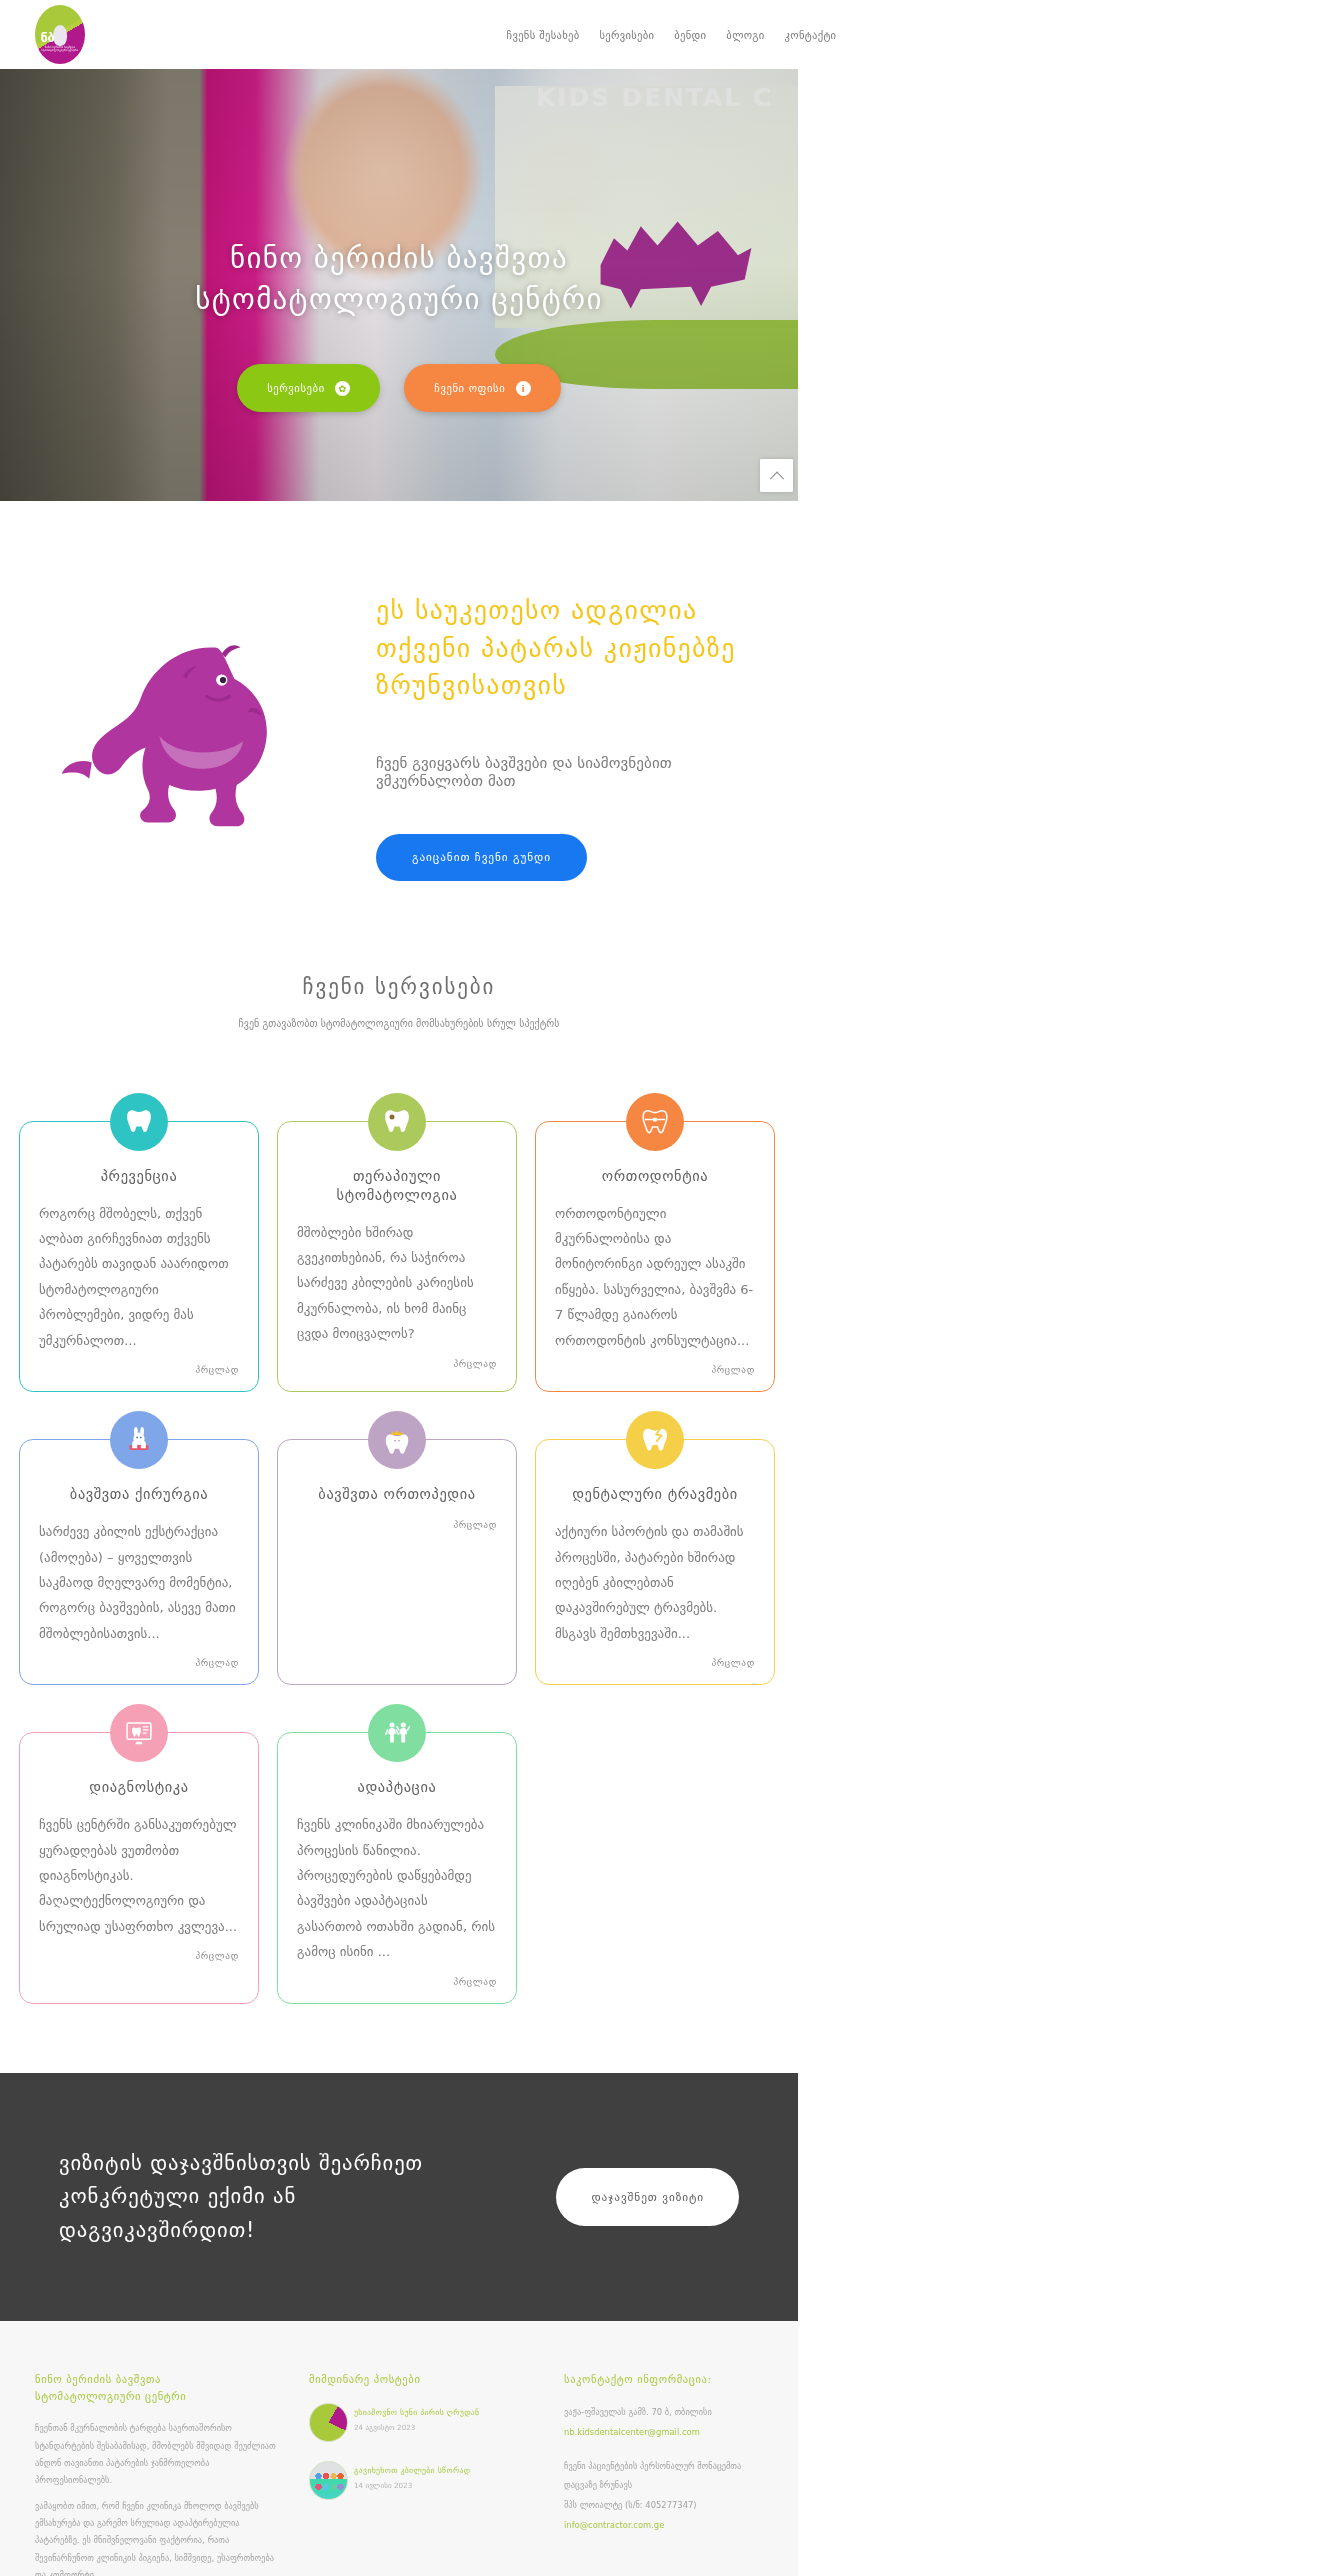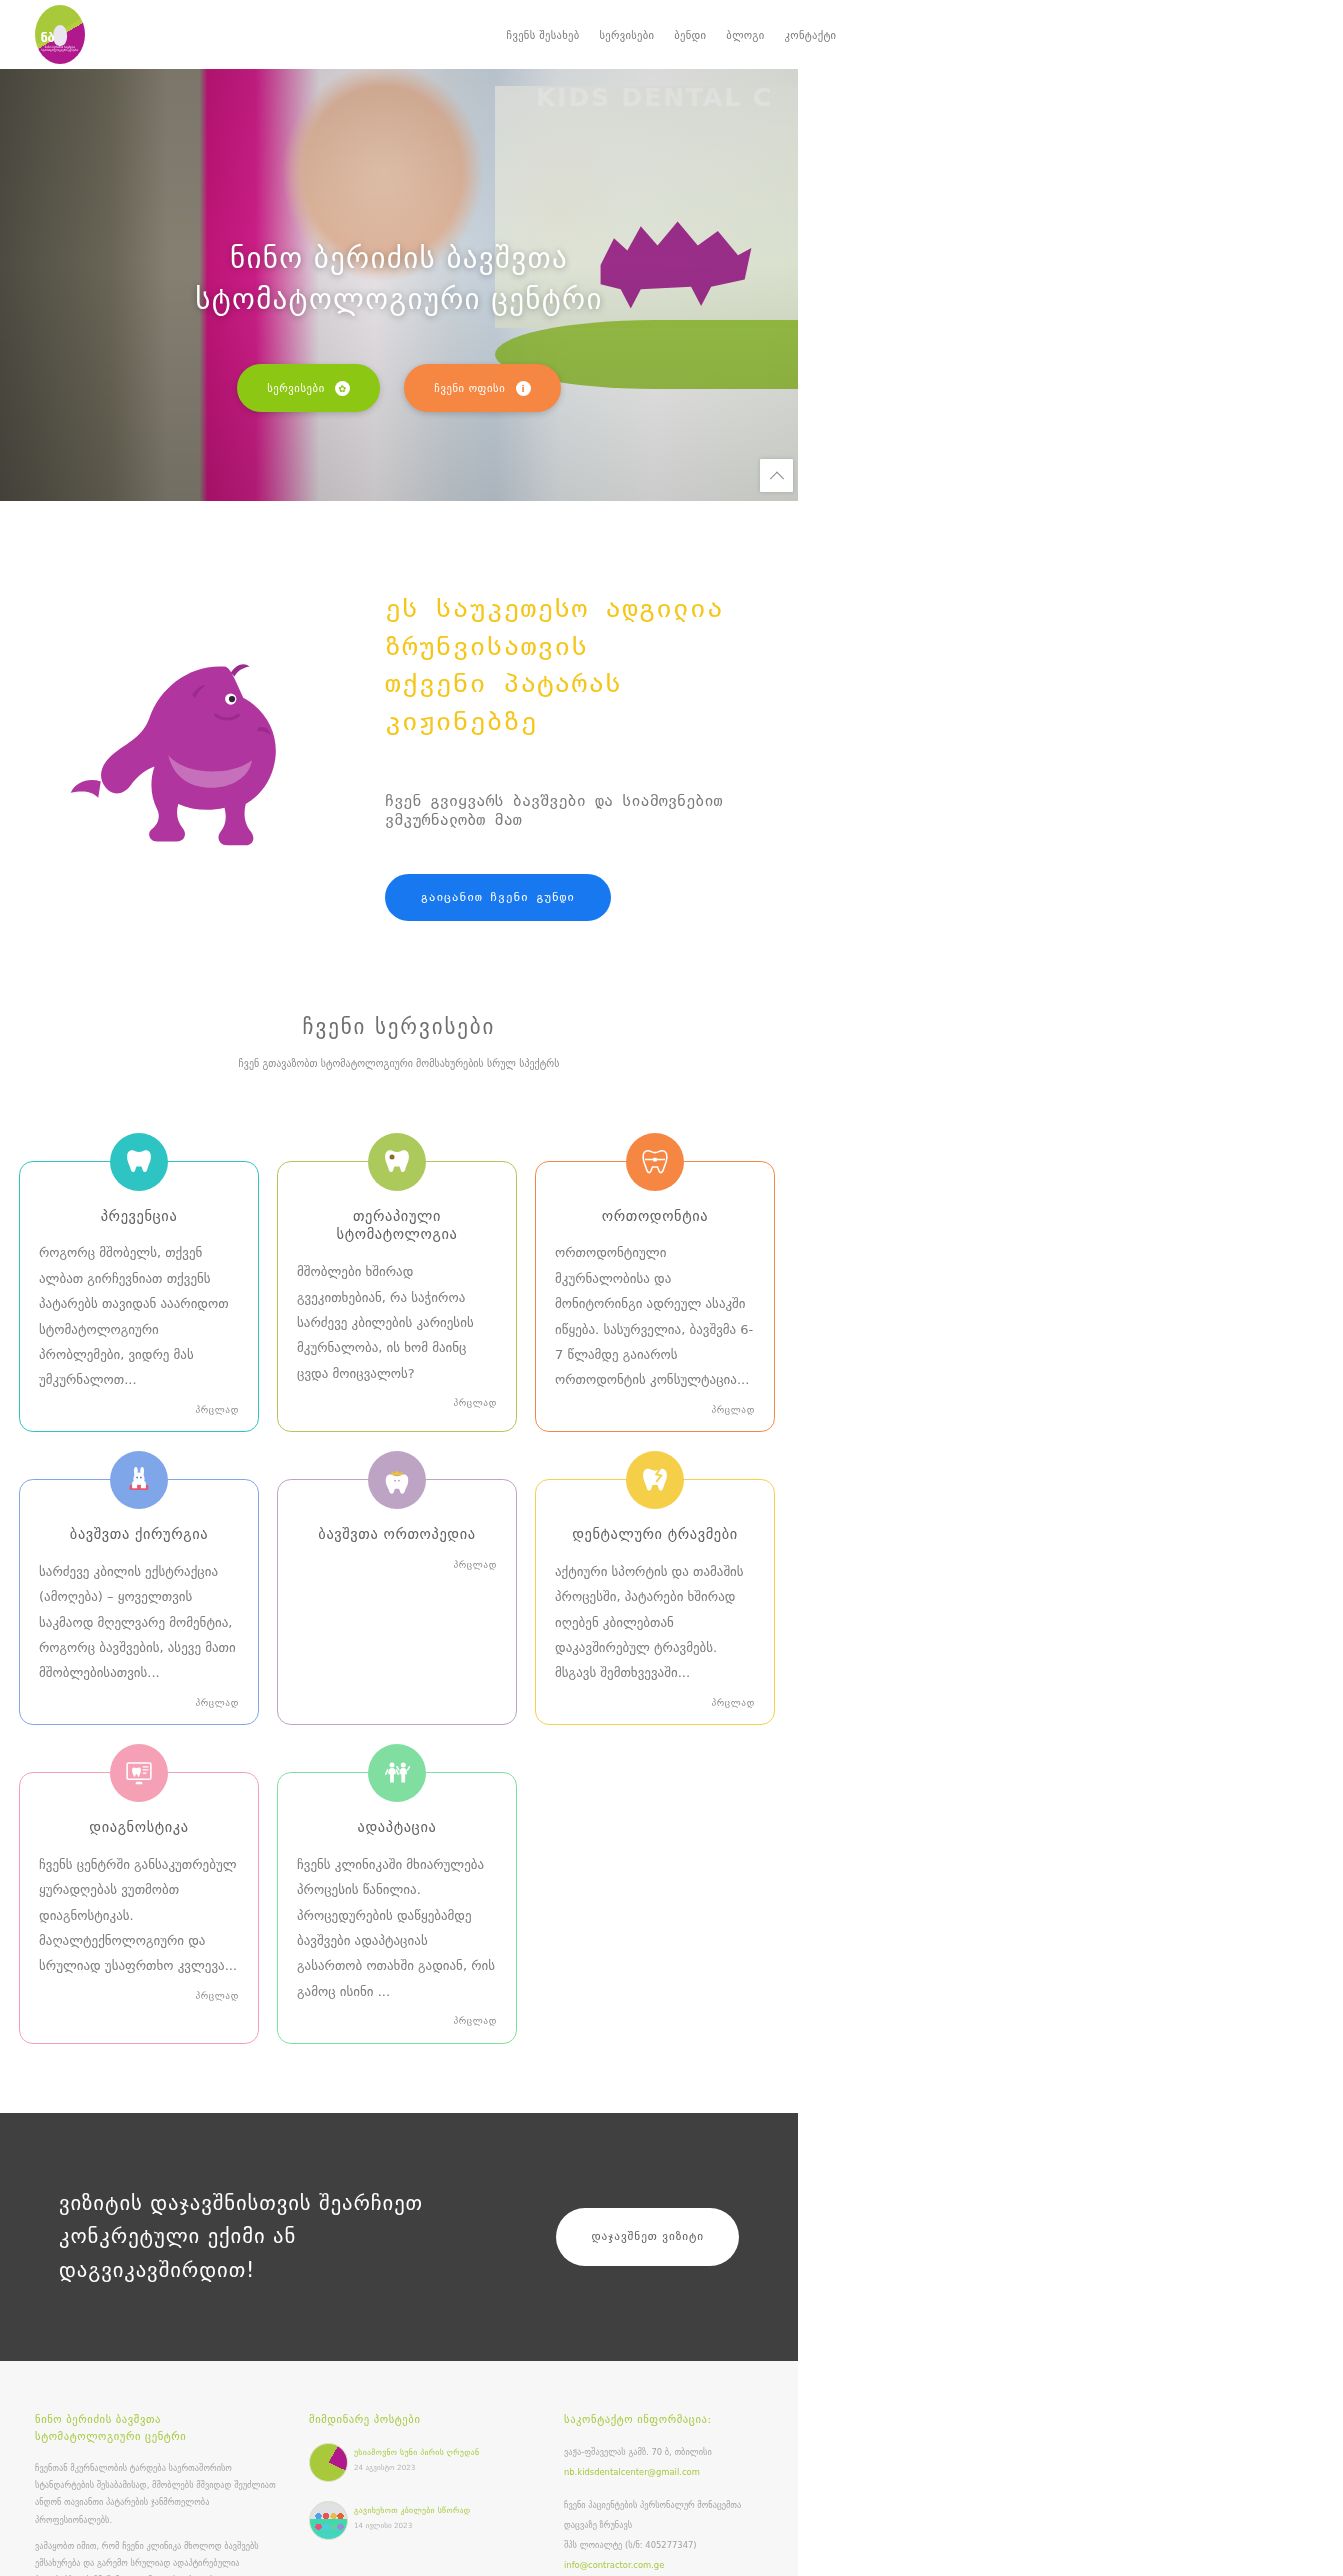--- a/index.html
+++ b/index.html
@@ -53,21 +53,21 @@
     font-size:9.4px;font-weight:bold;flex:none;}
   .hero-btn.green .gl{color:#8cc714;}
   .hero-btn.orange .gl{color:#f58742;}
 
   .scroll-top{position:absolute;right:5px;bottom:8.8px;width:33px;height:33px;background:#ffffff;
     display:flex;align-items:center;justify-content:center;box-shadow:0 0 4.4px rgba(0,0,0,.16);cursor:pointer;
     border-radius:1.3px;}
   .scroll-top span{display:block;width:10px;height:10px;border-left:1.9px solid #8a8a8a;border-top:1.9px solid #8a8a8a;transform:rotate(45deg) translate(1.9px,1.9px);}
 
   
-  .intro{display:flex;padding:72px 0 94px 9px;width:798px;font-family:Liberation Mono, monospace;}
+  .intro{display:flex;padding:72px 0 94px 0;width:798px;}
   .dino-wrap{width:376px;display:flex;align-items:center;justify-content:center;padding-left:19px;}
   .intro-text{flex:1;padding-right:50px;padding-top:19px;}
   .intro-title{font-size:26px;line-height:1.45;color:#f5c518;letter-spacing:1.3px;}
   .intro-sub{margin-top:49px;font-size:15px;color:#7b7b7b;letter-spacing:0.1px;}
   .intro-btn{margin-top:44px;background:#1878f0;color:#fff;border:none;cursor:pointer;border-radius:24px;
     padding:17px 36px;font-size:11.3px;letter-spacing:0.9px;font-family:inherit;}
 
   
   .services{padding:0 0 69px 0;width:798px;}
   .sv-title{text-align:center;font-size:21px;color:#6e6e6e;letter-spacing:1.9px;}
@@ -174,22 +174,22 @@
         <circle cx="270" cy="104" r="5" fill="#3a2040"></circle>
         <path d="M244 130c10 8 26 8 36 0" stroke="#9c2a8c" stroke-width="5" fill="none" stroke-linecap="round"></path>
         <path d="M60 236c-18-6-40 0-48 18 20-4 34-2 44 8z" fill="#b0359e"></path>
         <path d="M206 98c6-10 14-16 22-16-8 6-14 12-16 20z" fill="#9c2a8c"></path>
         <path d="M312 150c10-4 18 2 20 12-8-6-14-8-22-6z" fill="#9c2a8c"></path>
       </svg>
     </div>
     <div class="intro-text">
       <div class="intro-title">
         <div>ეს საუკეთესო ადგილია</div>
+        <div>თქვენი პატარას კიჟინებზე</div>
         <div>ზრუნვისათვის</div>
-        <div>თქვენი პატარას კიჟინებზე</div>
       </div>
       <div class="intro-sub">ჩვენ გვიყვარს ბავშვები და სიამოვნებით ვმკურნალობთ მათ</div>
       <button class="intro-btn">გაიცანით ჩვენი გუნდი</button>
     </div>
   </div>
 
   <div class="services">
     <div class="sv-title">ჩვენი სერვისები</div>
     <div class="sv-sub">ჩვენ გთავაზობთ სტომატოლოგიური მომსახურების სრულ სპექტრს</div>
     <div class="cards" id="cards-container">

